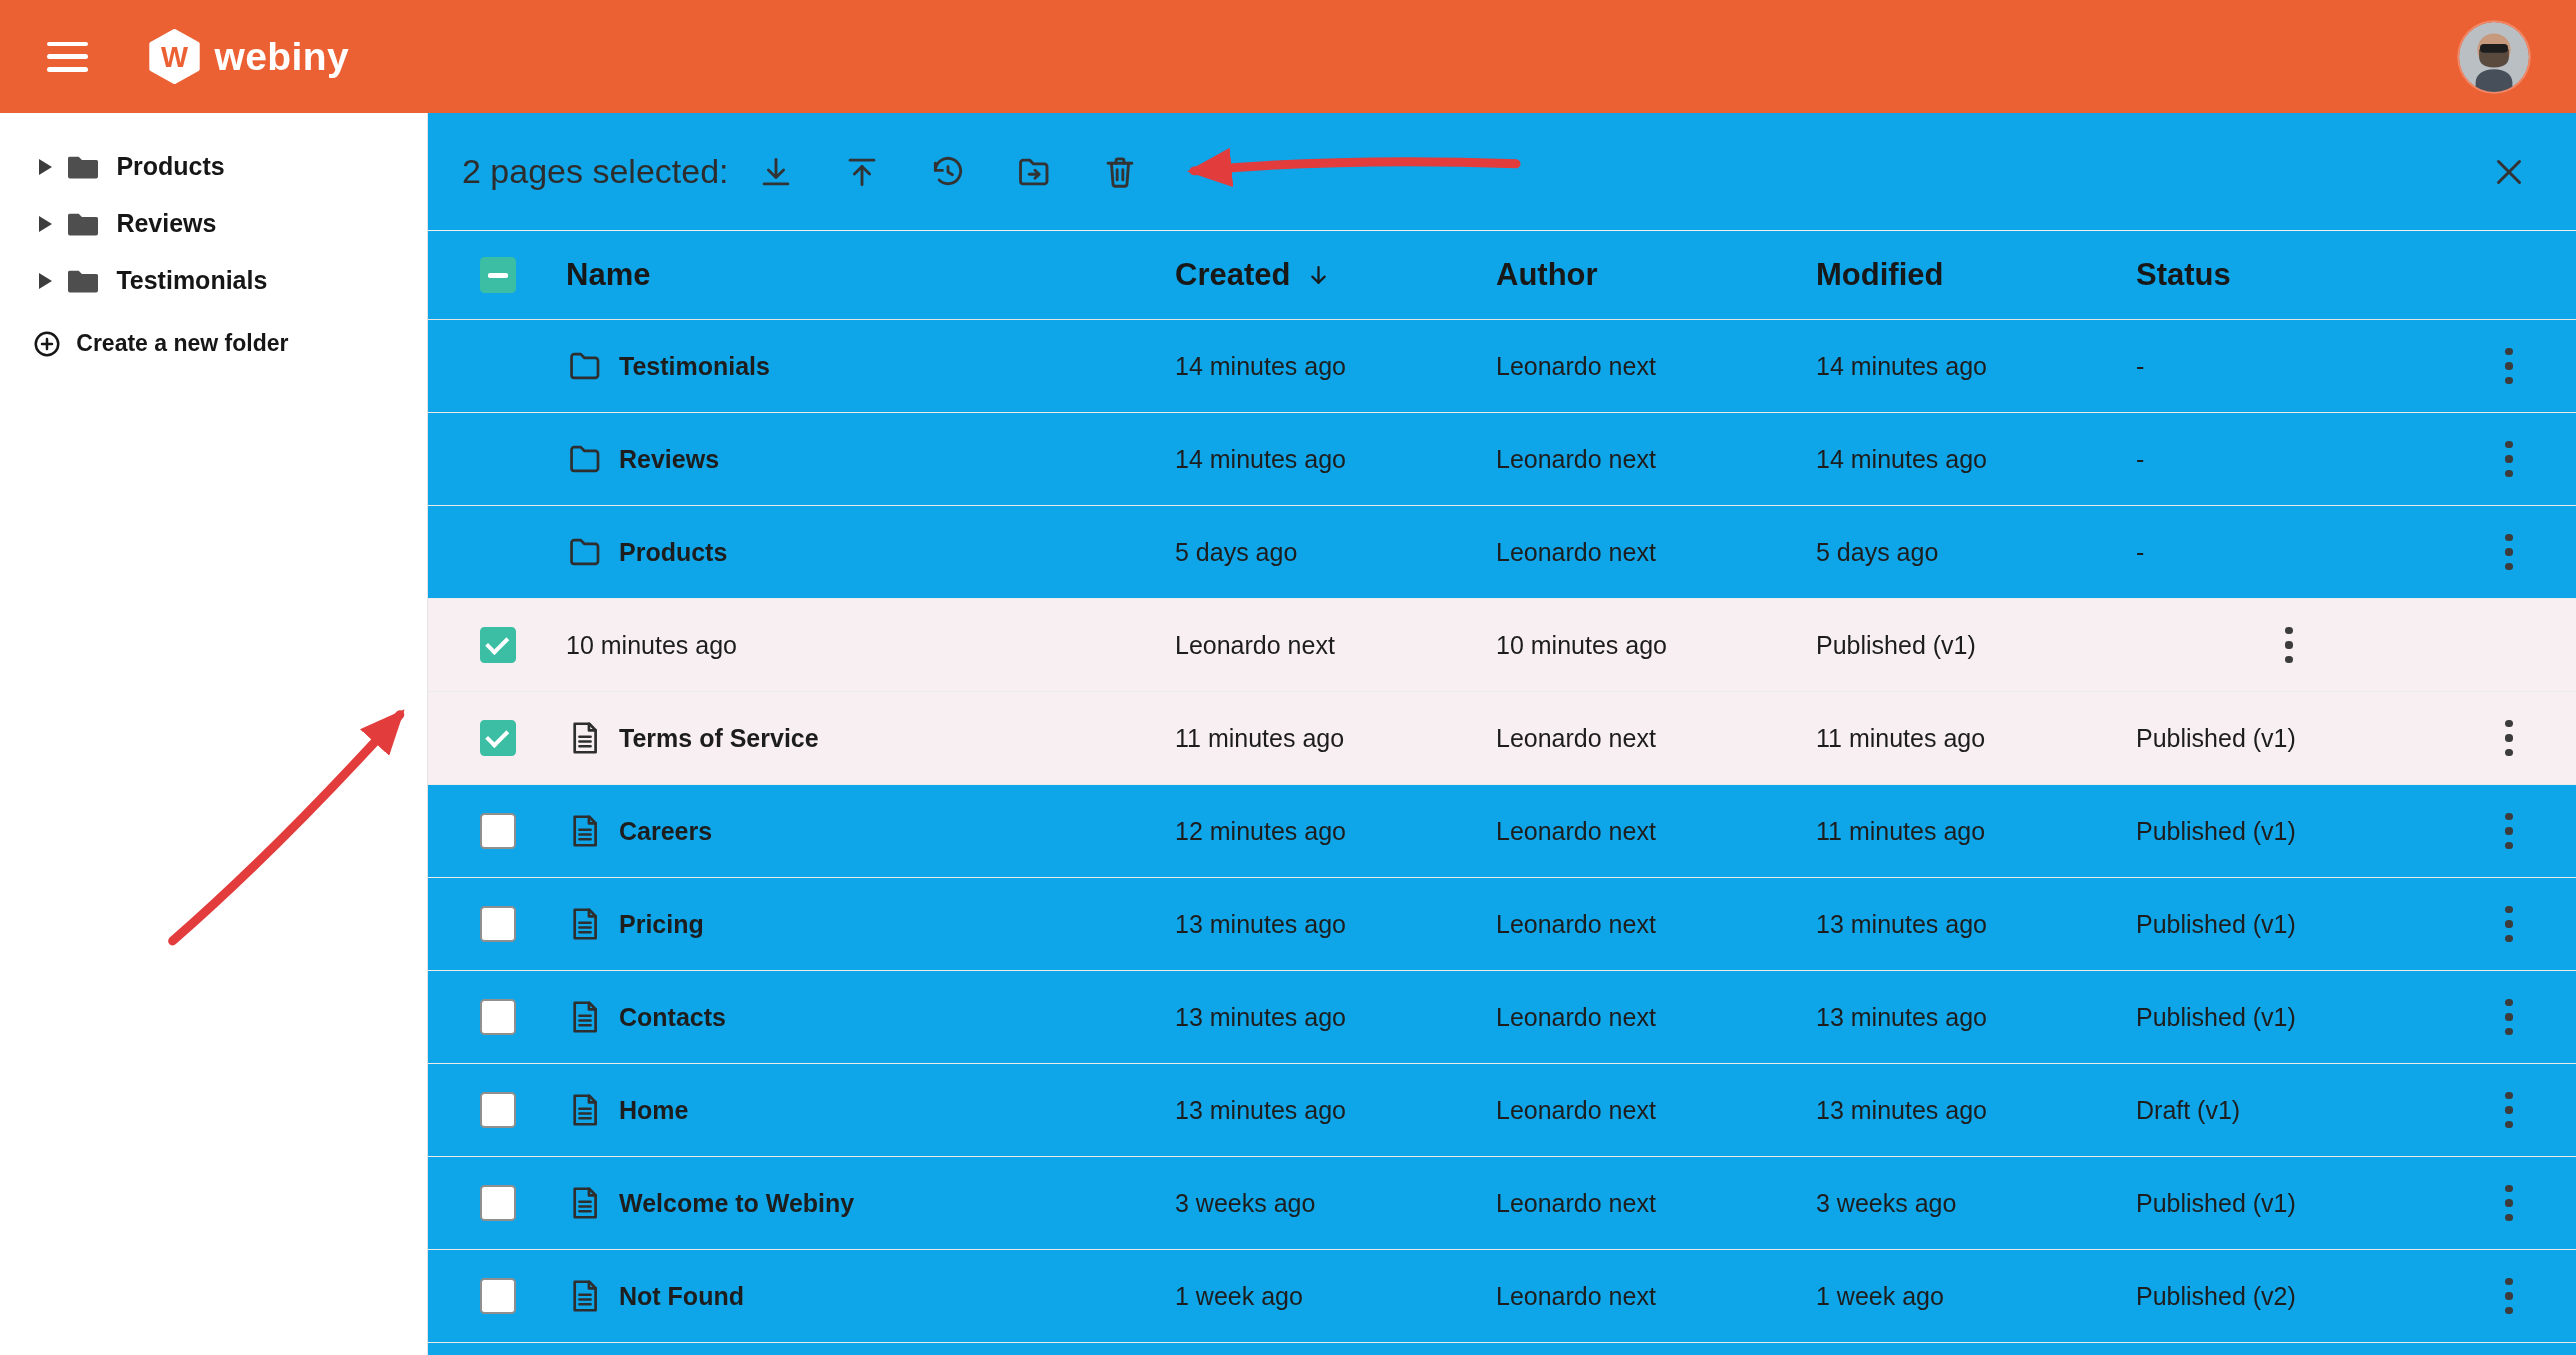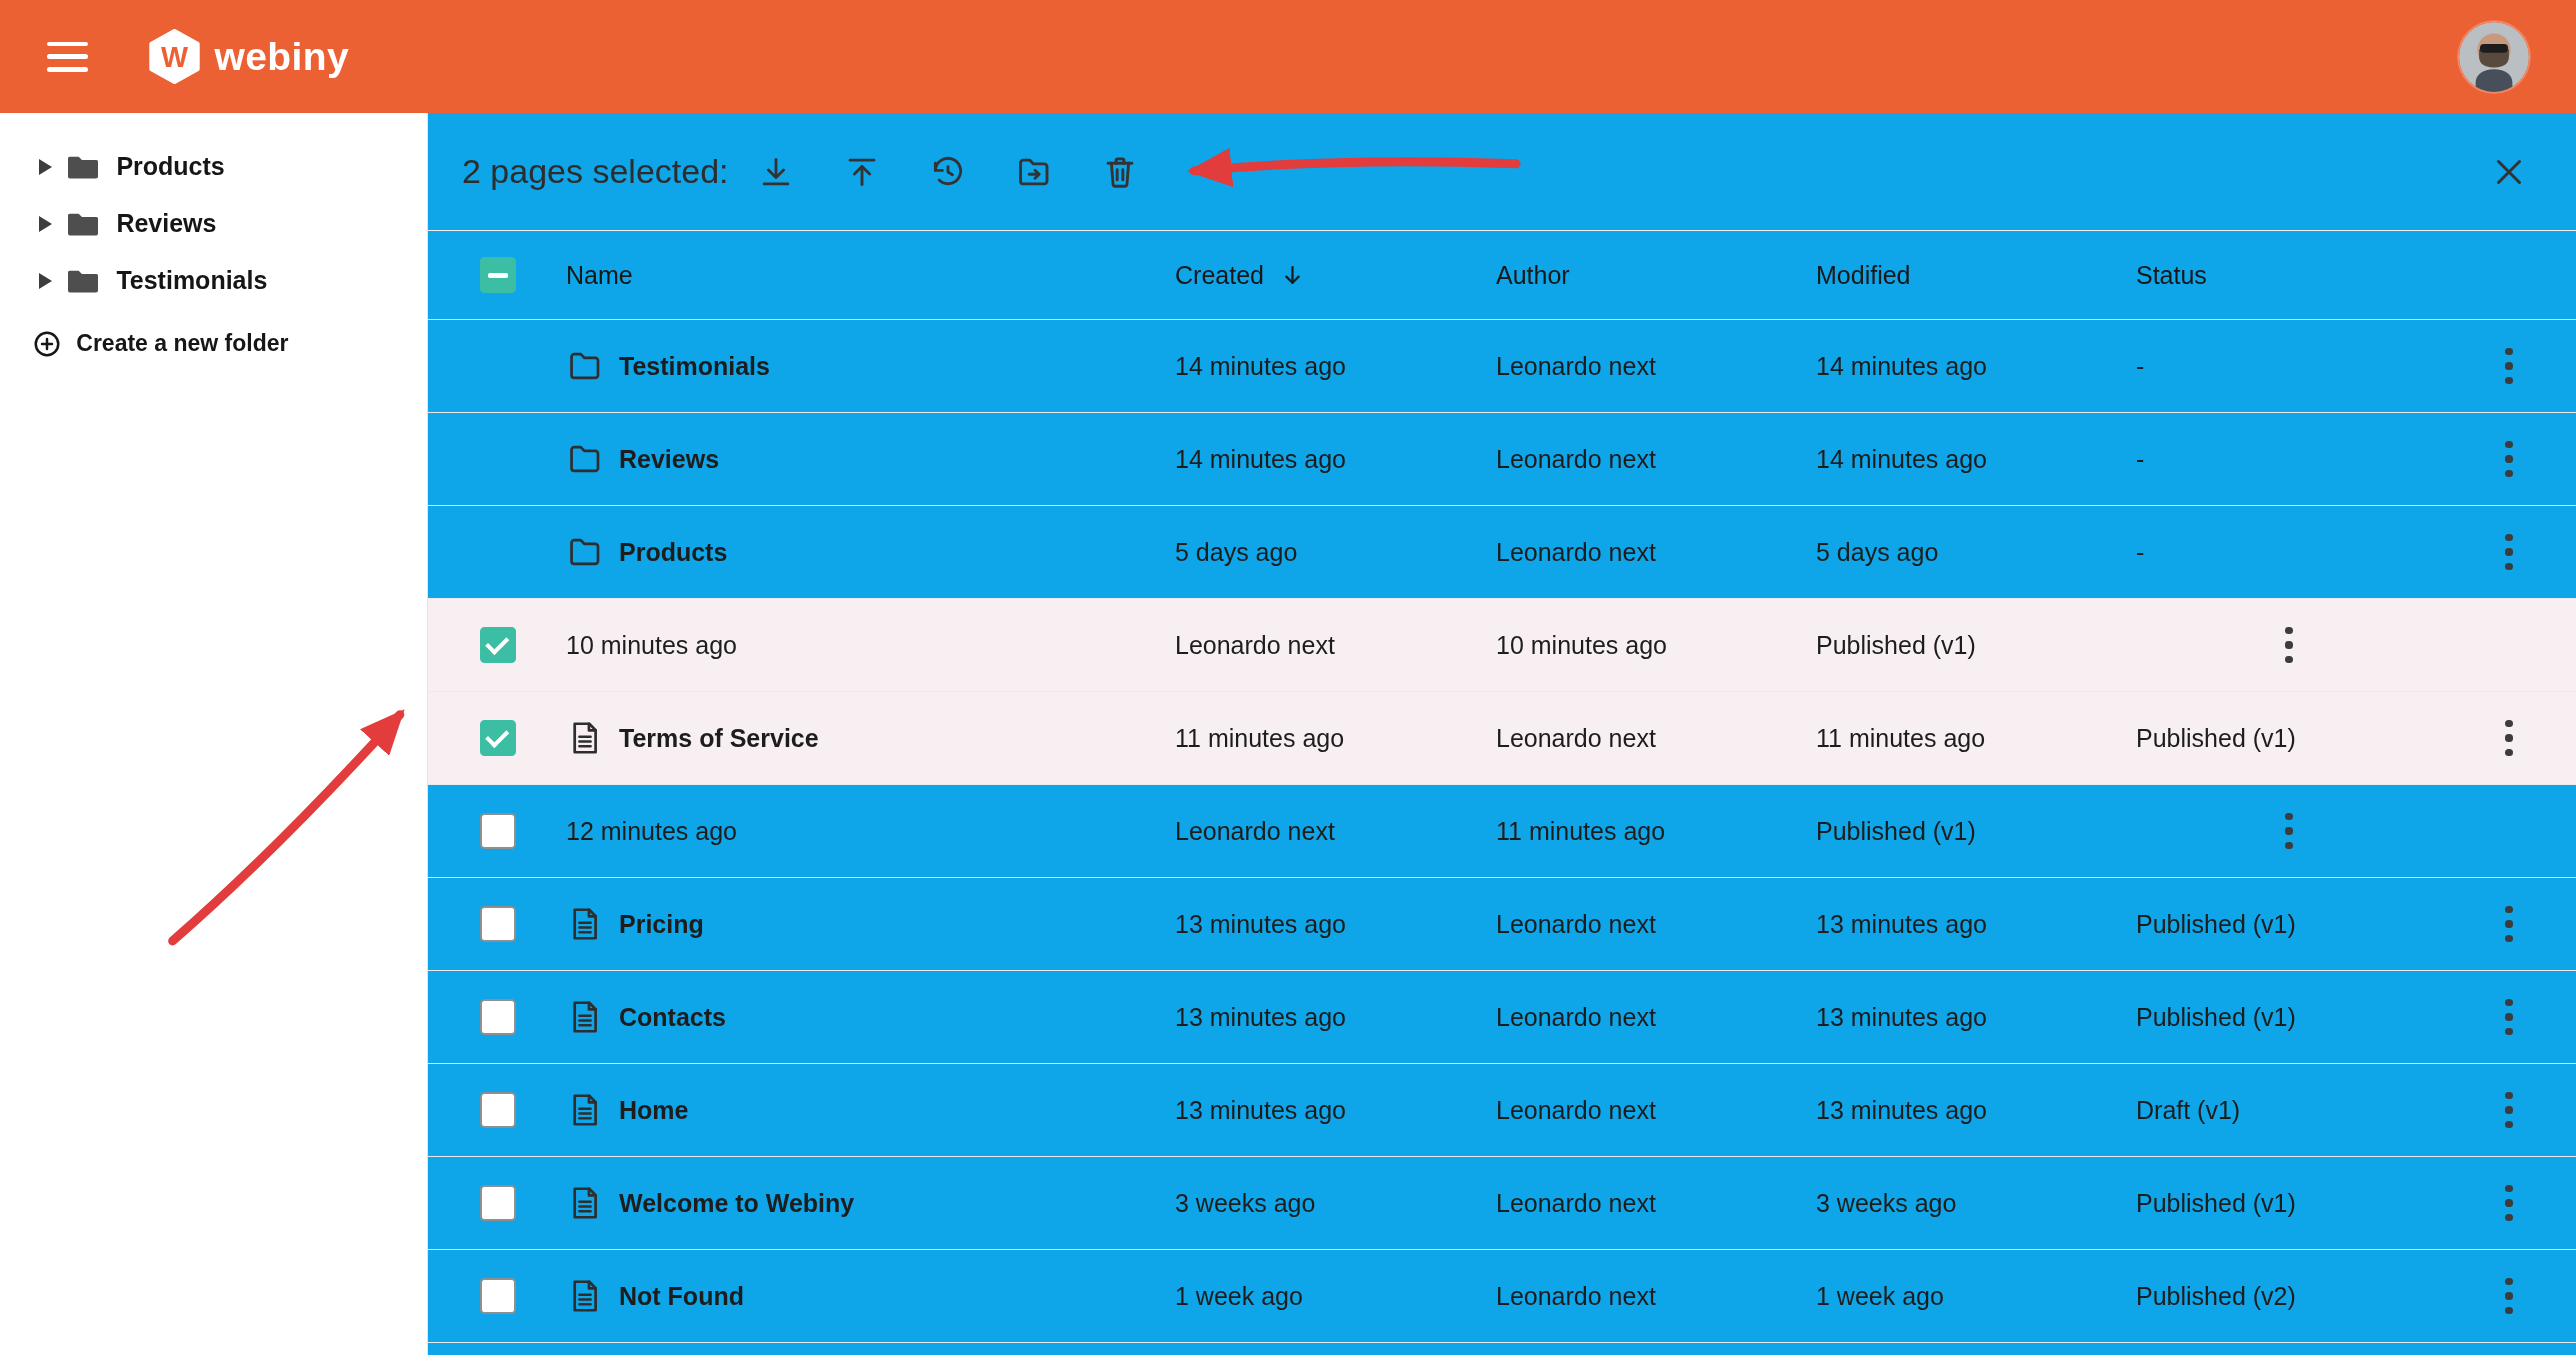--- a/index.html
+++ b/index.html
@@ -88,22 +88,22 @@
 
   
   .grid-row {
     display: grid;
     grid-template-columns: 52px 86px 609px 321px 320px 320px 1fr 134px;
     align-items: center;
   }
   .thead {
     height: 89px;
     border-bottom: 1.8px solid #E4E4E4;
-    font-weight: 400;
-    font-size: 25px;
+    font-weight: 700;
+    font-size: 31px;
     color: #181818;
   }
   .th-created { display: flex; align-items: center; gap: 15px; }
   .th-created svg { width: 27px; height: 27px; }
   .trow {
     height: 93px;
     border-bottom: 1.8px solid #EBEBEB;
     font-size: 25px;
     color: #1d1d1d;
     cursor: pointer;
@@ -396,20 +396,29 @@
               <i></i>
             </span>
     </div>
   </div>
 
   <div class="grid-row trow">
     <div></div>
     <div>
             <span class="checkbox"></span>
           </div>
+    <div class="name-cell">
+
+      <svg class="row-icon" viewBox="0 0 24 24" fill="none" stroke="#2e2e2e" stroke-width="1.7" stroke-linecap="round" stroke-linejoin="round">
+        <path d="M5.5 3h9.2l4 4v14H5.5z"></path>
+        <path d="M14.5 3v4.2h4.2"></path>
+        <path d="M8.5 11.2h7M8.5 14.2h7M8.5 17.2h7"></path>
+      </svg>
+      <span>Careers</span>
+    </div>
     <div>12 minutes ago</div>
     <div>Leonardo next</div>
     <div>11 minutes ago</div>
     <div>Published (v1)</div>
     <div class="kebab-cell">
       <span class="kebab">
               <i></i>
               <i></i>
               <i></i>
             </span>

